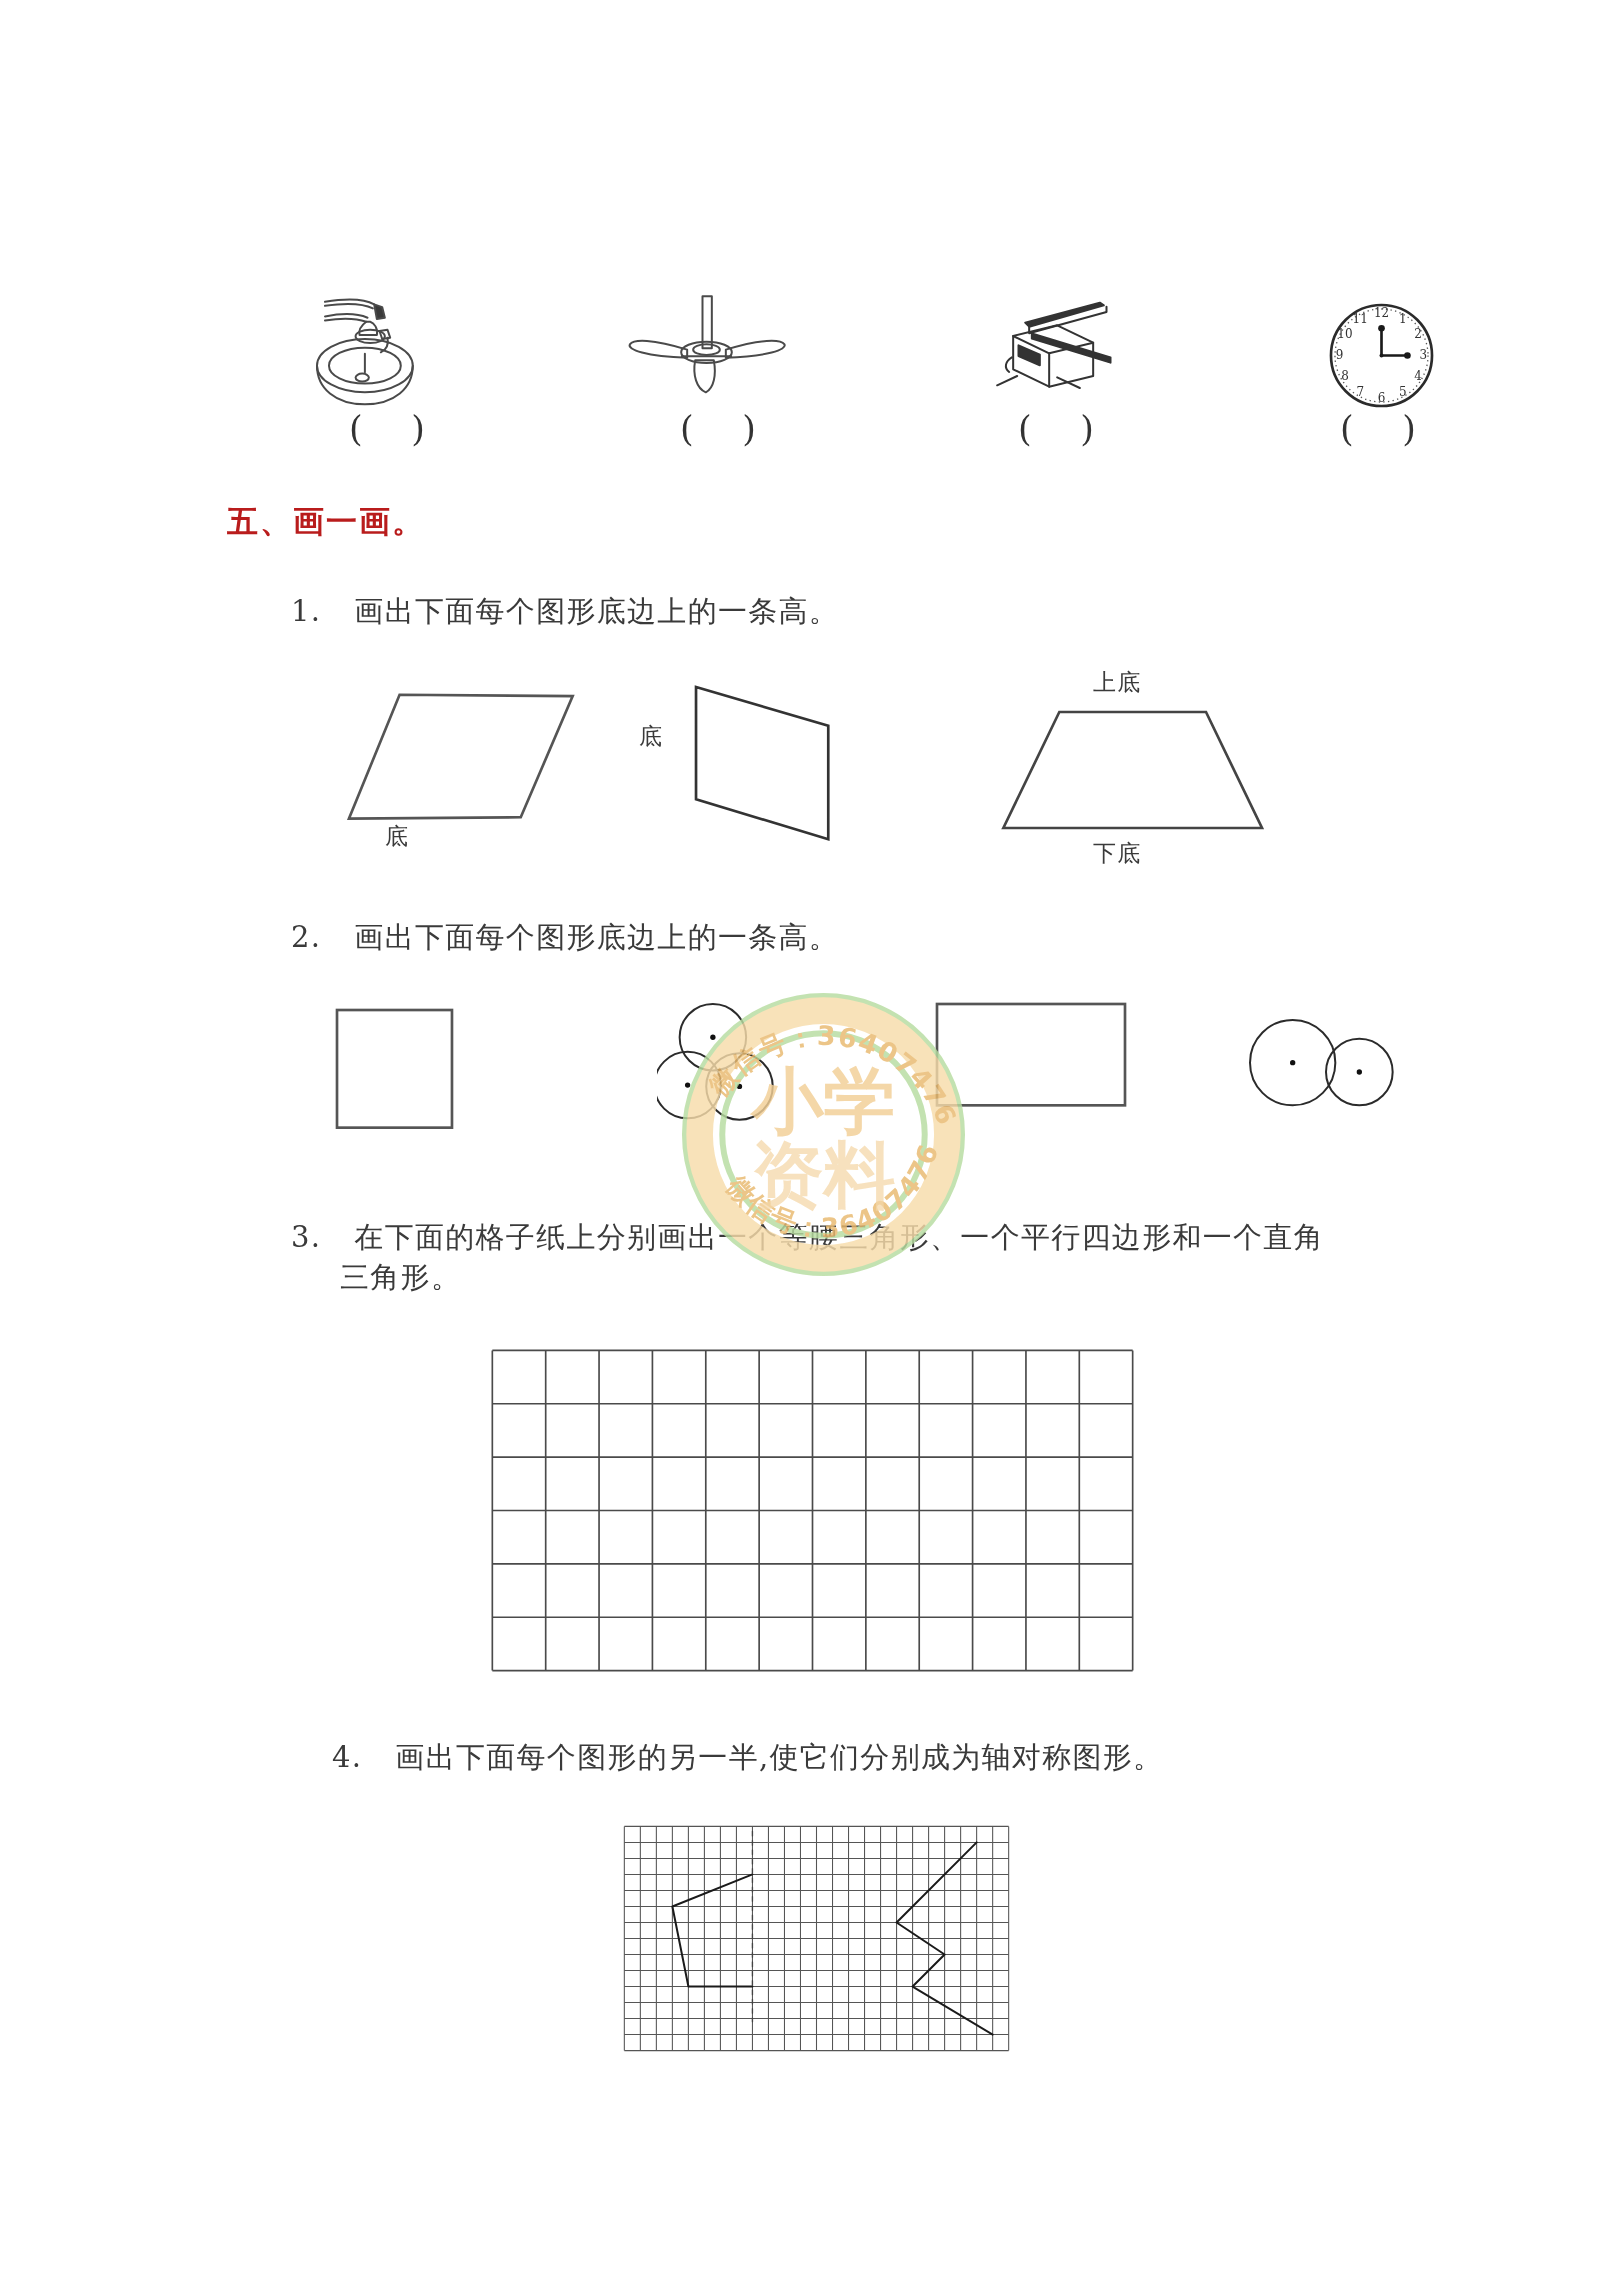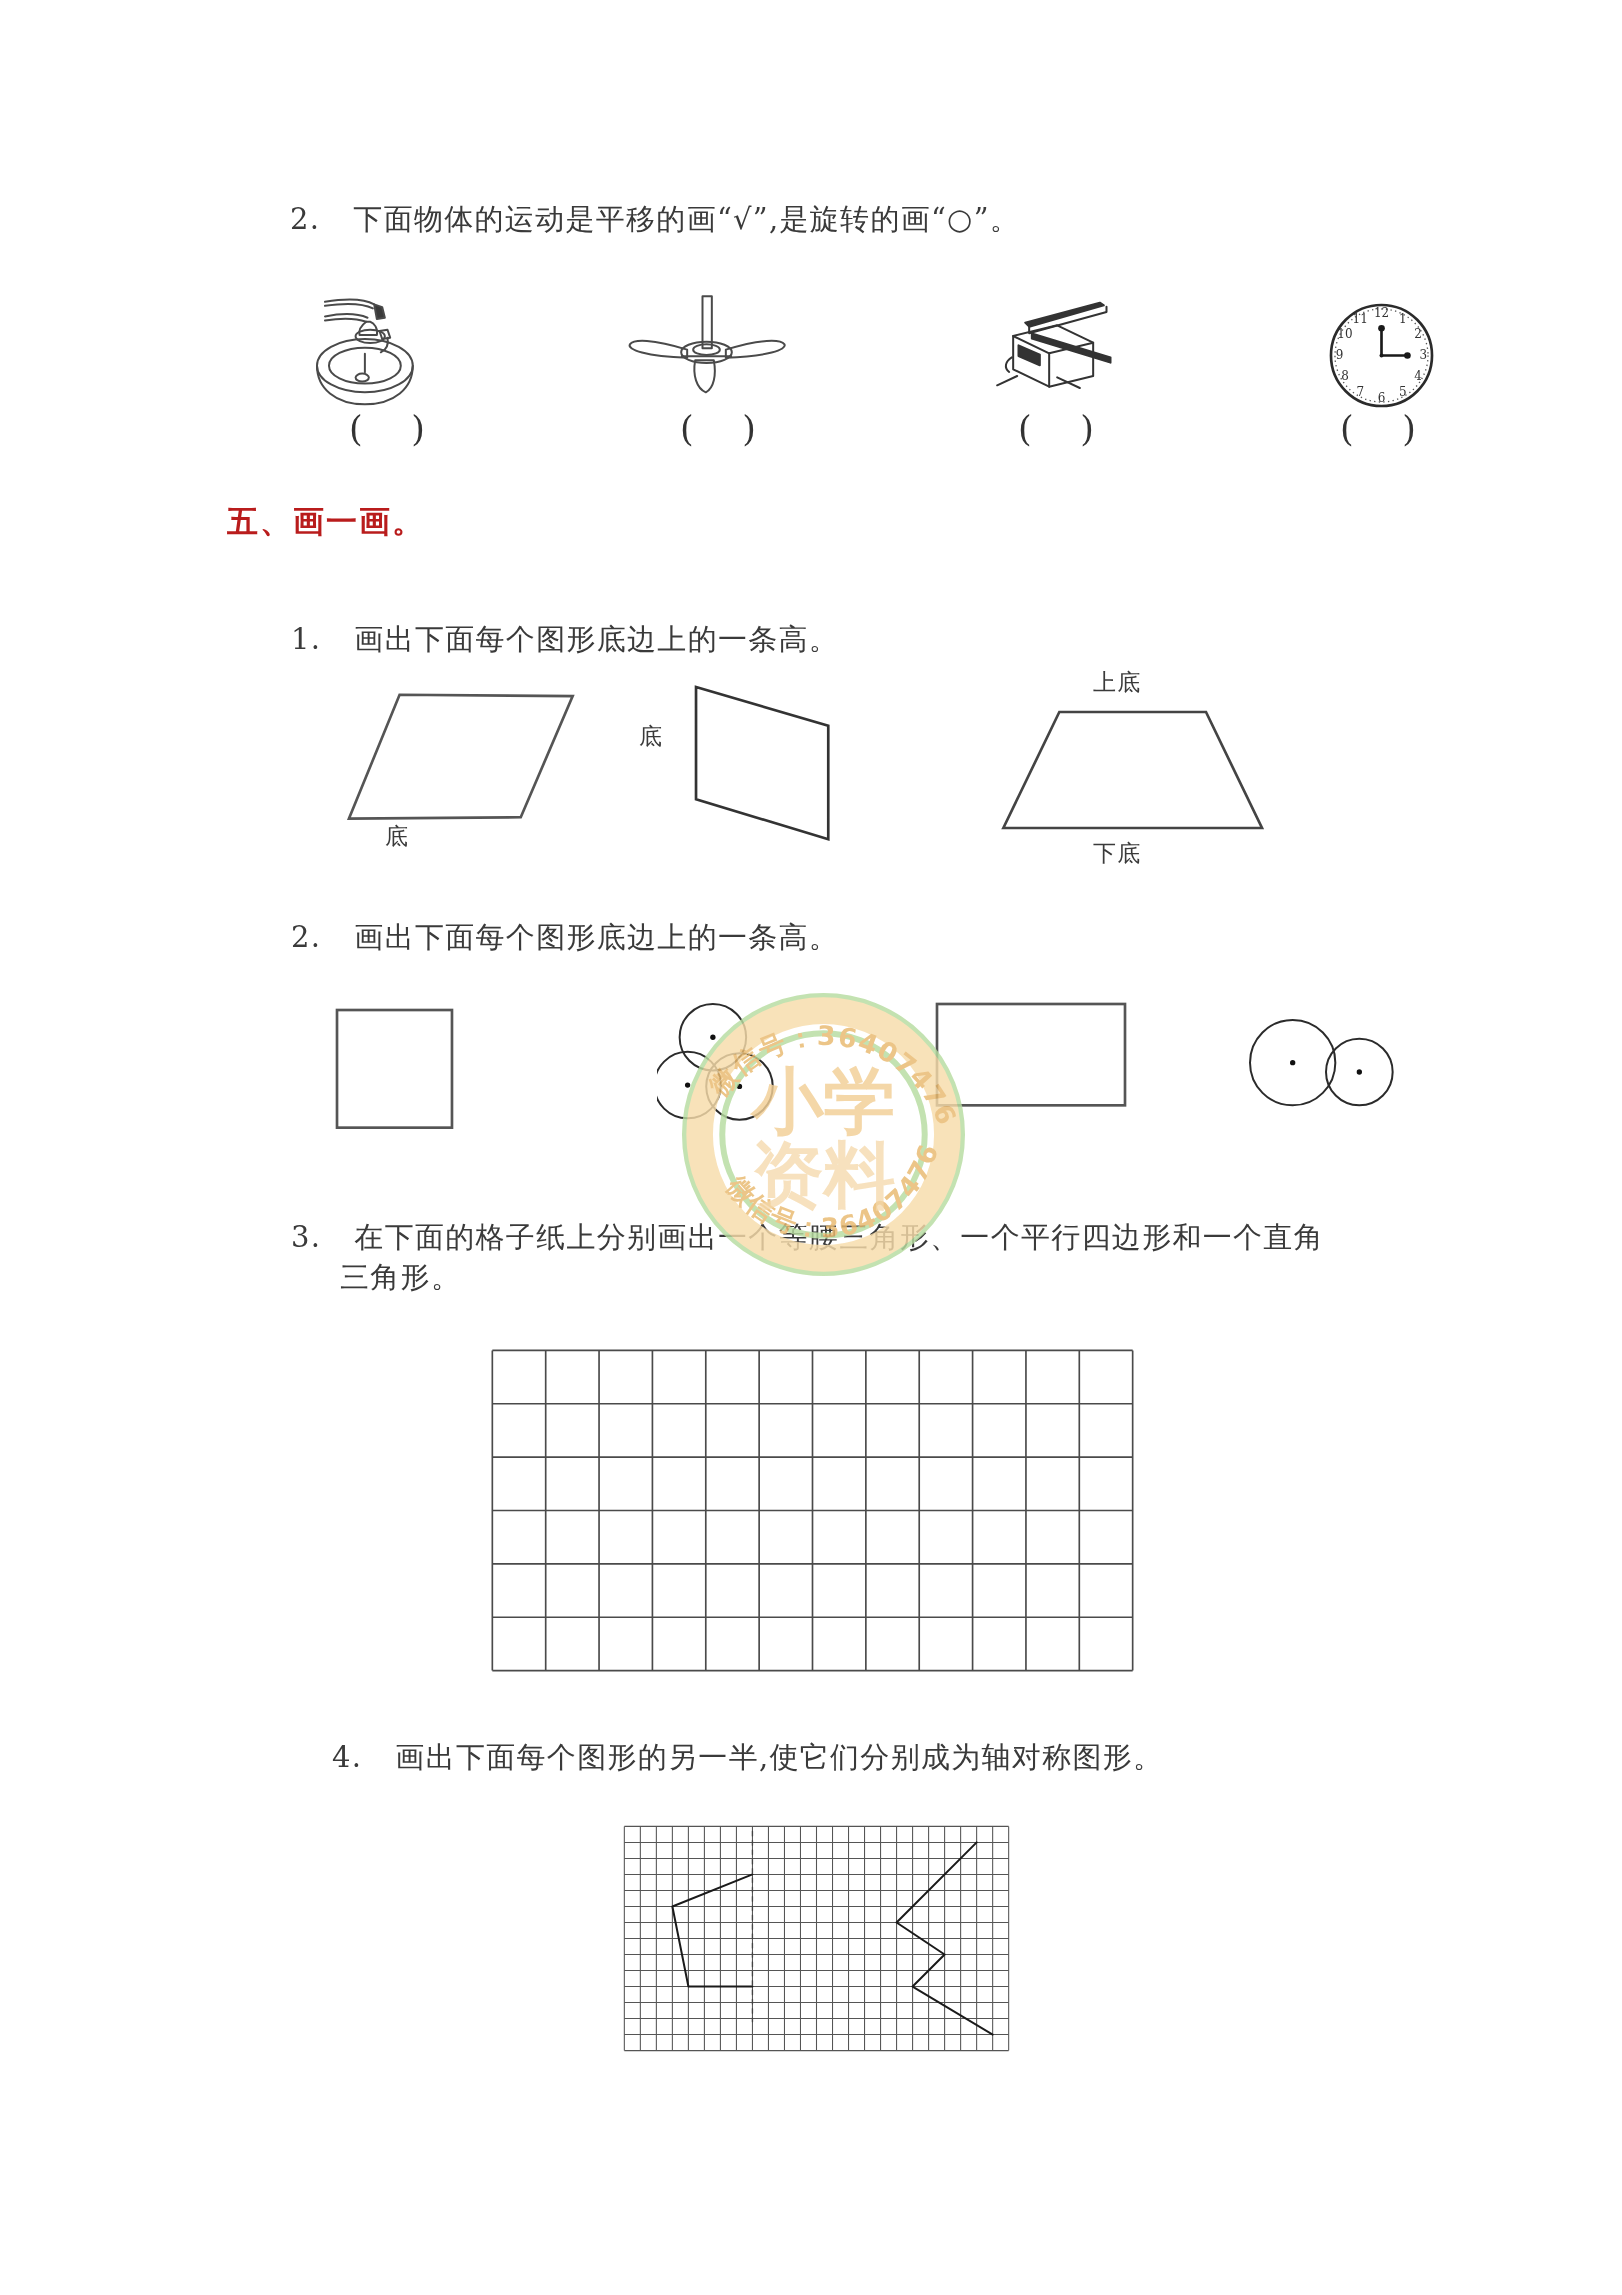--- a/index.html
+++ b/index.html
@@ -63,25 +63,20 @@
     font-family:"DejaVu Sans","Liberation Sans",sans-serif;
     font-weight:bold;
     fill:#f2cf96;
   }
 </style>
 </head>
 <body>
 
 <div class="page">
 
-  <div class="qline qnum" style="left:290px; top:200px;">
-    <span>2.</span>
-    <span style="display:inline-block;width:12px;"></span>
-    <span>下面物体的运动是平移的画“√”,是旋转的画“○”。</span>
-  </div>
 
   <div class="illus" style="left:313px; top:287px;">
     <svg width="153" height="120" viewBox="0 0 230 180">
       <g fill="none" stroke="#4a4a4a" stroke-width="3" stroke-linecap="round" stroke-linejoin="round">
         <path d="M18 22 C55 16, 78 18, 92 26"></path>
         <path d="M18 28 C55 23, 76 25, 90 32"></path>
         <path d="M18 44 C50 38, 68 40, 82 46"></path>
         <path d="M18 50 C50 45, 66 47, 80 52"></path>
         <path d="M92 26 L104 30 L108 46 L96 48 Z" fill="#3a3a3a"></path>
         <path d="M80 52 C72 58, 68 64, 70 72 L96 72 C98 62, 92 54, 86 52 Z"></path>
@@ -153,21 +148,21 @@
       <line x1="85" y1="85" x2="124" y2="85" stroke="#1a1a1a" stroke-width="4" stroke-linecap="round"></line>
       <circle cx="85" cy="44" r="5" fill="#1a1a1a"></circle>
       <circle cx="124" cy="85" r="5" fill="#1a1a1a"></circle>
       <circle cx="85" cy="85" r="3" fill="#1a1a1a"></circle>
     </svg>
   </div>
   <div class="paren" style="left:1340px; top:409px;">(      )</div>
 
   <div class="sect-head" style="left:227px; top:501px;">五、画一画。</div>
 
-  <div class="qline" style="left:291px; top:592px;margin-top:28px;">
+  <div class="qline" style="left:291px; top:592px;">
     <span>1.</span>
     <span style="display:inline-block;width:12px;"></span>
     <span>画出下面每个图形底边上的一条高。</span>
   </div>
 
   <div class="illus" style="left:333px; top:680px;">
     <svg width="253" height="160" viewBox="0 0 380 240">
       <polygon points="24,208 100,22 360,24 282,206" fill="none" stroke="#555" stroke-width="4"></polygon>
     </svg>
   </div>

